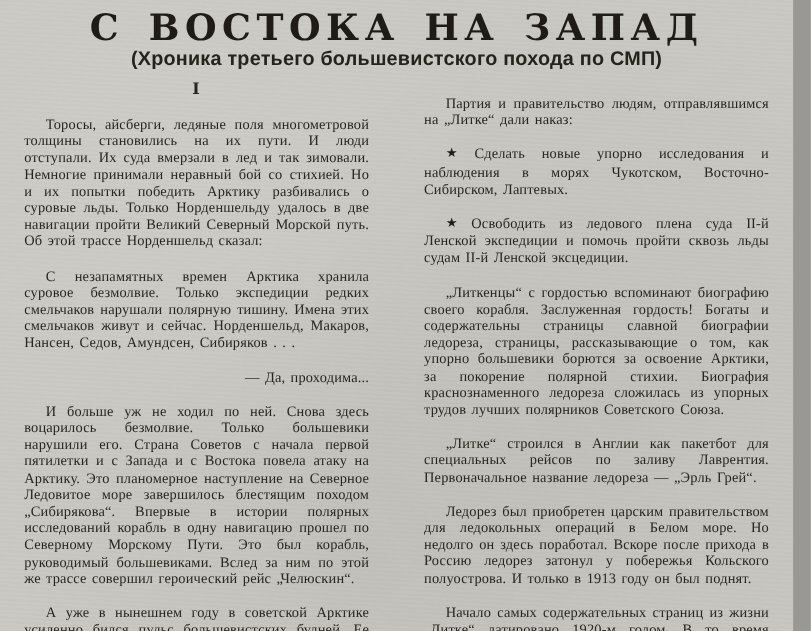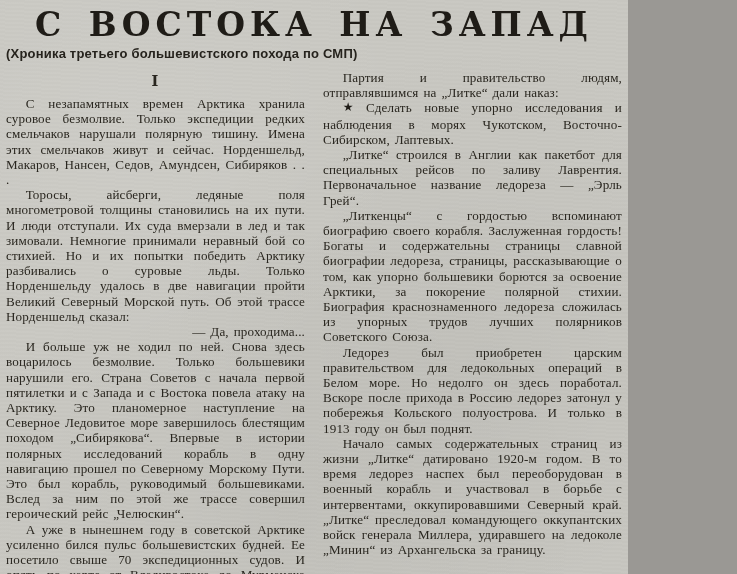--- a/index.html
+++ b/index.html
@@ -1,20 +1,20 @@
 <!DOCTYPE html>
 <html lang="ru" style="--paper: #c9c8c2; --ink: #29261f;"><head>
 <meta charset="utf-8">
 <style>
   html, body { margin: 0; padding: 0; }
   body { background: #9a9894; }
 
   .page {
     position: relative;
-    width: 628px;
+    width: 721px;
     height: 574px;
     box-sizing: border-box;
     margin: 0;
     overflow: hidden;
     padding: 7px 6px 0 6px;
     color: var(--ink, #29261f);
     background-color: var(--paper, #c9c8c2);
     background-image:
       radial-gradient(circle at 18% 22%, rgba(255,255,255,0.07), transparent 45%),
       radial-gradient(circle at 78% 64%, rgba(0,0,0,0.035), transparent 55%),
@@ -33,39 +33,40 @@
     font-size: 33px;
     line-height: 36px;
     letter-spacing: 5px;
     word-spacing: 6px;
     color: #1f1c17;
     white-space: nowrap;
   }
 
   h2.subtitle {
     margin: 1px 0 7px 0;
+    text-align: center;
     font-family: "Liberation Sans", "DejaVu Sans", sans-serif;
     font-weight: 700;
-    font-size: 13px;
+    font-size: 18px;
     line-height: 19px;
     letter-spacing: 0.2px;
     color: #26231d;
     white-space: nowrap;
   }
 
   .columns {
     display: flex;
     gap: 18px;
     align-items: flex-start;
   }
 
   .col { flex: 1 1 0; min-width: 0; }
 
   .col p {
-    margin: 0;
+    margin: 16px;
     font-size: 13.1px;
     line-height: 15.2px;
     text-align: justify;
     text-indent: 1.5em;
     letter-spacing: 0.15px;
     word-spacing: 1.5px;
     hyphens: auto;
     -webkit-hyphens: auto;
   }
 
@@ -96,33 +97,34 @@
 <div class="page">
   <header>
     <h1 class="title">С ВОСТОКА НА ЗАПАД</h1>
     <h2 class="subtitle">(Хроника третьего большевистского похода по СМП)</h2>
   </header>
 
   <main class="columns">
 
     <section class="col">
       <div class="section-num first">I</div>
+      <p>Торосы, айсберги, ледяные поля многометровой толщины становились на их пути. И люди отступали. Их суда вмерзали в лед и так зимовали. Немногие принимали неравный бой со стихией. Но и их попытки победить Арктику разбивались о суровые льды. Только Норденшельду удалось в две навигации пройти Великий Северный Морской путь. Об этой трассе Норденшельд сказал:</p>
       <p>С незапамятных времен Арктика хранила суровое безмолвие. Только экспедиции редких смельчаков нарушали полярную тишину. Имена этих смельчаков живут и сейчас. Норденшельд, Макаров, Нансен, Седов, Амундсен, Сибиряков . . .</p>
-      <p>Торосы, айсберги, ледяные поля многометровой толщины становились на их пути. И люди отступали. Их суда вмерзали в лед и так зимовали. Немногие принимали неравный бой со стихией. Но и их попытки победить Арктику разбивались о суровые льды. Только Норденшельду удалось в две навигации пройти Великий Северный Морской путь. Об этой трассе Норденшельд сказал:</p>
       <p class="dialogue">— Да, проходима...</p>
       <p>И больше уж не ходил по ней. Снова здесь воцарилось безмолвие. Только большевики нарушили его. Страна Советов с начала первой пятилетки и с Запада и с Востока повела атаку на Арктику. Это планомерное наступление на Северное Ледовитое море завершилось блестящим походом „Сибирякова“. Впервые в истории полярных исследований корабль в одну навигацию прошел по Северному Морскому Пути. Это был корабль, руководимый большевиками. Вслед за ним по этой же трассе совершил героический рейс „Челюскин“.</p>
       <p>А уже в нынешнем году в советской Арктике усиленно бился пульс большевистских будней. Ее посетило свыше 70 экспедиционных судов. И опять по карте от Владивостока до Мурманска пролегла свежая красная линия. Это путь краснознаменного Ледореза „Литке“. Его по заданию партии и правительства ГУСМП снарядило в третий большевистский поход по Северному Морскому Пути.</p>
     </section>
 
     <section class="col">
       <p>Партия и правительство людям, отправлявшимся на „Литке“ дали наказ:</p>
 
       <p class="bullet"><span class="star">★</span><span>Сделать новые упорно исследования и наблюдения в морях Чукотском, Восточно-Сибирском, Лаптевых.</span></p>
+      <p class="bullet"><span class="star">★</span><span>Освободить из ледового плена суда II-й Ленской экспедиции и помочь пройти сквозь льды судам II-й Ленской эксцедиции.</span></p>
 
 
+      <p>„Литкенцы“ с гордостью вспоминают биографию своего корабля. Заслуженная гордость! Богаты и содержательны страницы славной биографии ледореза, страницы, рассказывающие о том, как упорно большевики борются за освоение Арктики, за покорение полярной стихии. Биография краснознаменного ледореза сложилась из упорных трудов лучших полярников Советского Союза.</p>
       <p>„Литке“ строился в Англии как пакетбот для специальных рейсов по заливу Лаврентия. Первоначальное название ледореза — „Эрль Грей“.</p>
-      <p>„Литкенцы“ с гордостью вспоминают биографию своего корабля. Заслуженная гордость! Богаты и содержательны страницы славной биографии ледореза, страницы, рассказывающие о том, как упорно большевики борются за освоение Арктики, за покорение полярной стихии. Биография краснознаменного ледореза сложилась из упорных трудов лучших полярников Советского Союза.</p>
       <p>Ледорез был приобретен царским правительством для ледокольных операций в Белом море. Но недолго он здесь поработал. Вскоре после прихода в Россию ледорез затонул у побережья Кольского полуострова. И только в 1913 году он был поднят.</p>
       <p>Начало самых содержательных страниц из жизни „Литке“ датировано 1920-м годом. В то время ледорез наспех был переоборудован в военный корабль и участвовал в борьбе с интервентами, оккупировавшими Северный край. „Литке“ преследовал командующего оккупантских войск генерала Миллера, удиравшего на ледоколе „Минин“ из Архангельска за границу.</p>
     </section>
 
   </main>
 </div>
 
 </body></html>

